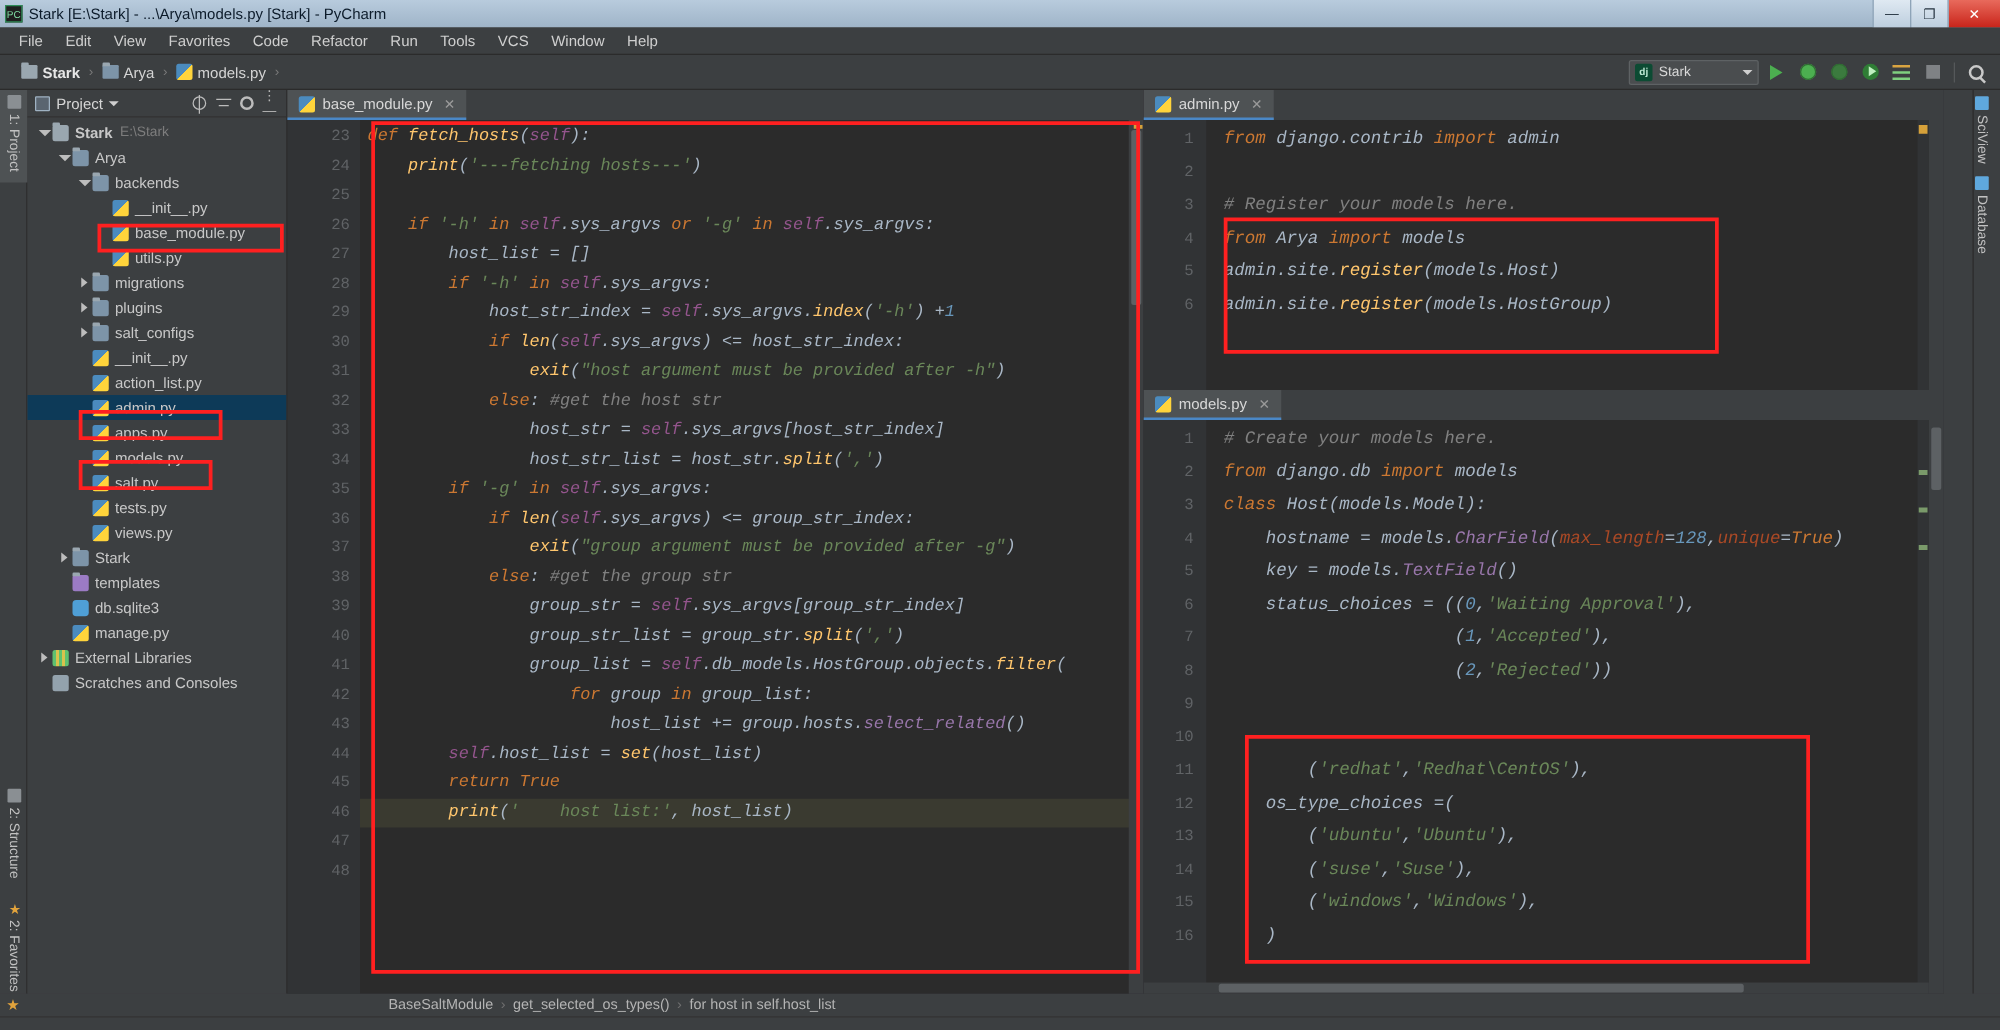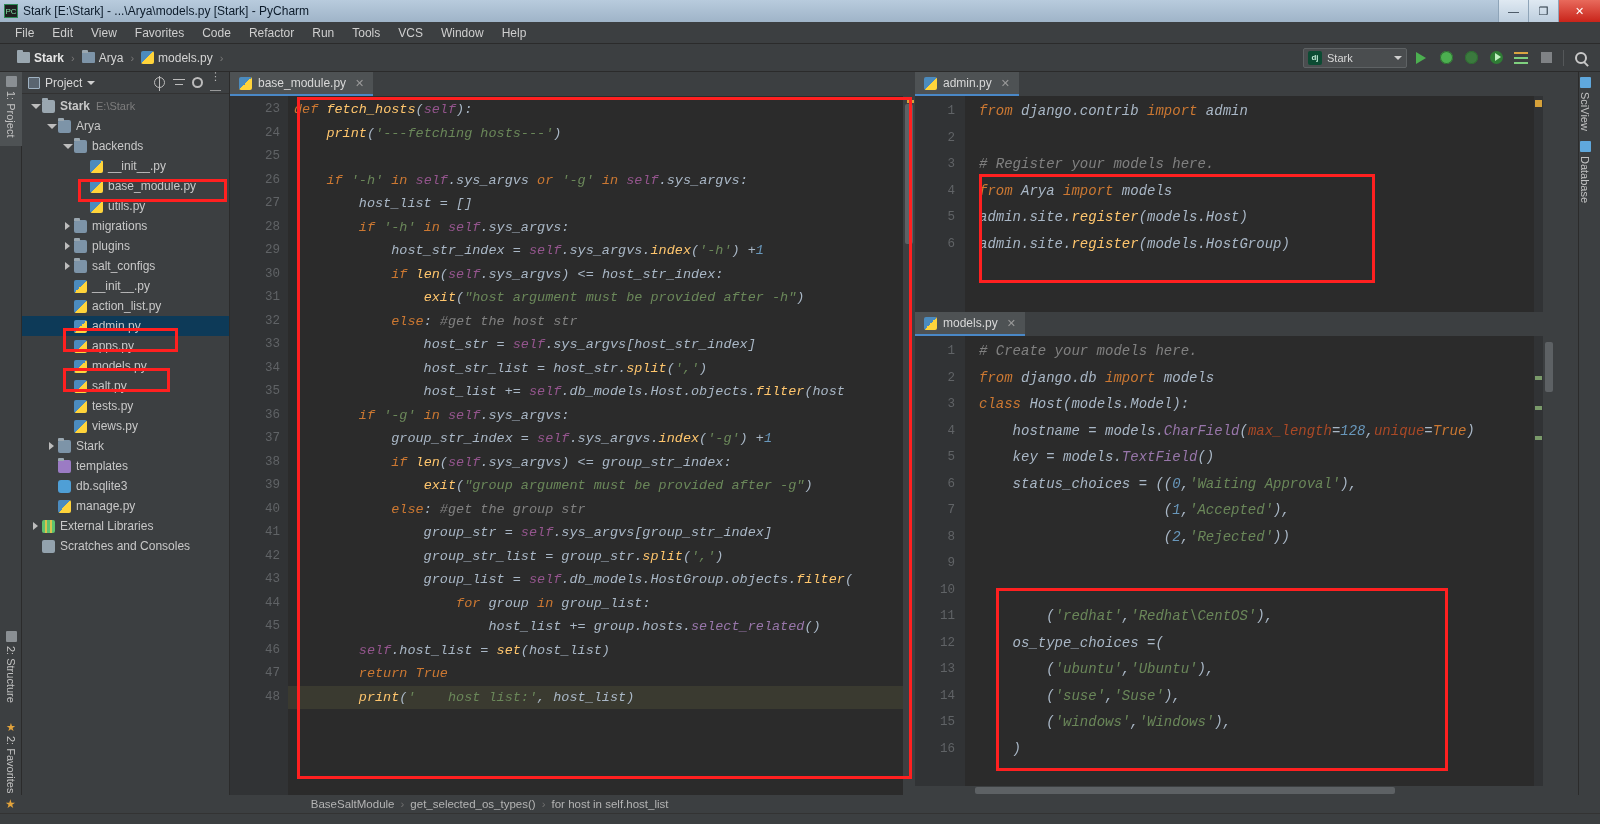--- a/index.html
+++ b/index.html
@@ -511,23 +511,21 @@
           <div class="cl"></div>
           <div class="cl">    <span class="kw">if</span> <span class="str">'-h'</span> <span class="kw">in</span> <span class="self">self</span>.sys_argvs <span class="kw">or</span> <span class="str">'-g'</span> <span class="kw">in</span> <span class="self">self</span>.sys_argvs:</div>
           <div class="cl">        host_list = []</div>
           <div class="cl">        <span class="kw">if</span> <span class="str">'-h'</span> <span class="kw">in</span> <span class="self">self</span>.sys_argvs:</div>
           <div class="cl">            host_str_index = <span class="self">self</span>.sys_argvs.<span class="fn">index</span>(<span class="str">'-h'</span>) +<span class="num">1</span></div>
           <div class="cl">            <span class="kw">if</span> <span class="fn">len</span>(<span class="self">self</span>.sys_argvs) &lt;= host_str_index:</div>
           <div class="cl">                <span class="fn">exit</span>(<span class="str">"host argument must be provided after -h"</span>)</div>
           <div class="cl">            <span class="kw">else</span>: <span class="cmt">#get the host str</span></div>
           <div class="cl">                host_str = <span class="self">self</span>.sys_argvs[host_str_index]</div>
           <div class="cl">                host_str_list = host_str.<span class="fn">split</span>(<span class="str">','</span>)</div>
-          <div class="cl">                host_list += <span class="self">self</span>.db_models.Host.objects.<span class="fn">filter</span>(host</div>
           <div class="cl">        <span class="kw">if</span> <span class="str">'-g'</span> <span class="kw">in</span> <span class="self">self</span>.sys_argvs:</div>
-          <div class="cl">            group_str_index = <span class="self">self</span>.sys_argvs.<span class="fn">index</span>(<span class="str">'-g'</span>) +<span class="num">1</span></div>
           <div class="cl">            <span class="kw">if</span> <span class="fn">len</span>(<span class="self">self</span>.sys_argvs) &lt;= group_str_index:</div>
           <div class="cl">                <span class="fn">exit</span>(<span class="str">"group argument must be provided after -g"</span>)</div>
           <div class="cl">            <span class="kw">else</span>: <span class="cmt">#get the group str</span></div>
           <div class="cl">                group_str = <span class="self">self</span>.sys_argvs[group_str_index]</div>
           <div class="cl">                group_str_list = group_str.<span class="fn">split</span>(<span class="str">','</span>)</div>
           <div class="cl">                group_list = <span class="self">self</span>.db_models.HostGroup.objects.<span class="fn">filter</span>(</div>
           <div class="cl">                    <span class="kw">for</span> group <span class="kw">in</span> group_list:</div>
           <div class="cl">                        host_list += group.hosts.<span class="field">select_related</span>()</div>
           <div class="cl">        <span class="self">self</span>.host_list = <span class="fn">set</span>(host_list)</div>
           <div class="cl">        <span class="kw">return</span> <span class="kw">True</span></div>

